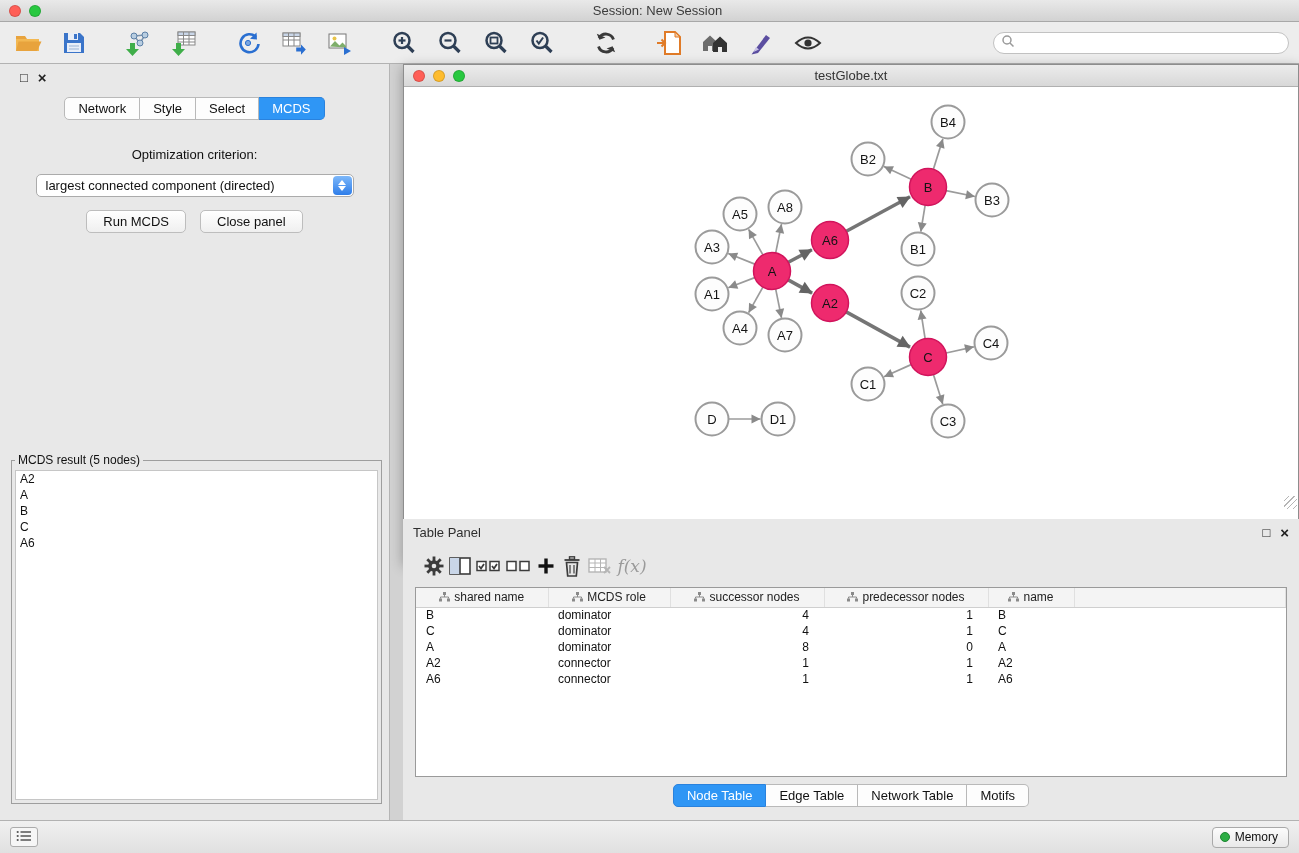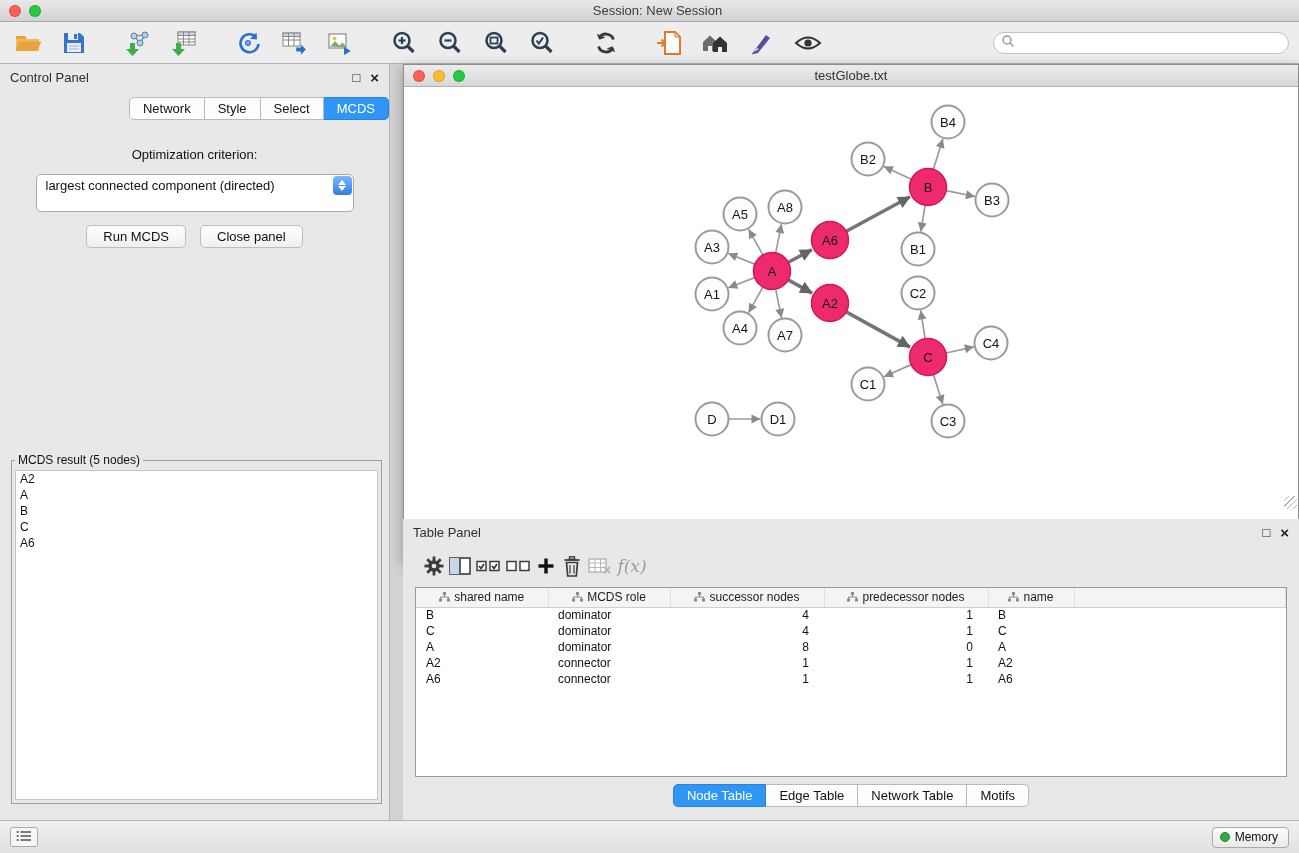--- a/index.html
+++ b/index.html
@@ -25,27 +25,27 @@
     border:1px solid #c2c2c2; border-radius:12px; display:flex; align-items:center; padding-left:7px; }
   .searchwrap input { border:none; outline:none; flex:1; font-size:12px; background:transparent; font-family:"Liberation Sans",sans-serif; }
 
   
   .control-panel { position:absolute; left:0; top:64px; width:390px; height:756px;
     background:#e8e8e8; border-right:1px solid #b5b5b5; }
   .panel-header { height:26px; display:flex; align-items:center; padding:0 10px; font-size:13px; color:#2e2e2e; }
   .panel-header .ph-title { flex:1; }
   .ph-btn { font-size:13px; color:#222; margin-left:10px; cursor:default; }
   .ph-btn.close { font-weight:bold; font-size:15px; }
-  .tabs { display:flex; justify-content:flex-end; margin-top:7px; }
+  .tabs { display:flex; justify-content:center; margin-top:7px; }
   .tab { background:#fdfdfd; border:1px solid #b9b9b9; border-left:none; padding:3px 13px; font-size:13px; color:#111; }
   .tab:first-child { border-left:1px solid #b9b9b9; border-radius:5px 0 0 5px; }
   .tab:last-child { border-radius:0 5px 5px 0; }
   .tab.active { background:var(--tab-blue,#2f96f5); border-color:#2a82dd; color:#fff; }
   .opt-label { margin-top:27px; text-align:center; font-size:13px; color:#111; }
-  .combo { width:318px; height:38px; margin:12px auto 0; background:#fff; border:1px solid #ababab;
+  .combo { width:318px; height:23px; margin:12px auto 0; background:#fff; border:1px solid #ababab;
     border-radius:5px; position:relative; font-size:13px; line-height:21px; padding-left:9px;
     white-space:nowrap; overflow:hidden; }
   .combo .stepper { position:absolute; right:1px; top:1px; width:19px; height:19px; border-radius:4px;
     background:linear-gradient(#7db8fa,#2e7de9); }
   .combo .stepper .up { position:absolute; left:5px; top:4px; width:0; height:0;
     border-left:4.5px solid transparent; border-right:4.5px solid transparent; border-bottom:5px solid #fff; }
   .combo .stepper .down { position:absolute; left:5px; bottom:4px; width:0; height:0;
     border-left:4.5px solid transparent; border-right:4.5px solid transparent; border-top:5px solid #fff; }
   .btn-row { display:flex; justify-content:center; gap:14px; margin-top:13px; }
   .pbtn { font-size:13px; padding:3px 16px; border-radius:5px; border:1px solid #bdbdbd;
@@ -282,21 +282,20 @@
     <span><svg width="14" height="14" viewBox="0 0 14 14">
           <circle cx="6" cy="6" r="4" fill="none" stroke="#9a9a9a" stroke-width="1.5"></circle>
           <line x1="9" y1="9" x2="12.5" y2="12.5" stroke="#9a9a9a" stroke-width="1.5"></line>
         </svg></span>
     <input type="text" placeholder="" style="">
   </div>
 </div>
 
 <div class="control-panel">
   <div class="panel-header">
-    <span class="ph-title">Control Panel</span>
     <span class="ph-btn">□</span>
     <span class="ph-btn close">×</span>
   </div>
   <div class="tabs">
     <div class="tab">Network</div>
     <div class="tab">Style</div>
     <div class="tab">Select</div>
     <div class="tab active">MCDS</div>
   </div>
   <div class="opt-label">Optimization criterion:</div>

